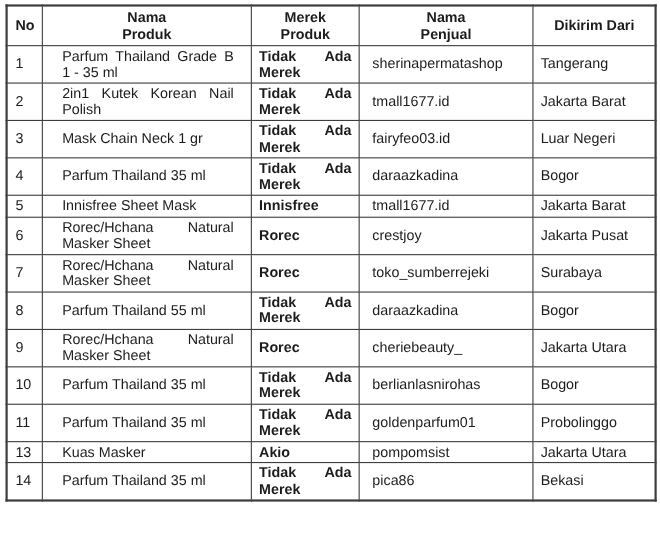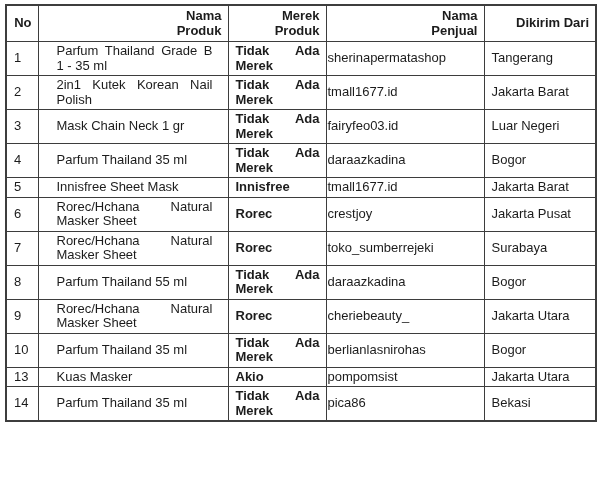--- a/index.html
+++ b/index.html
@@ -30,36 +30,36 @@
   }
   .product-table th,
   .product-table td {
     border: 1px solid #3d3d3d;
     vertical-align: middle;
     padding: 2px 6px;
     overflow: hidden;
   }
   .product-table th {
     font-weight: bold;
-    text-align: right;
+    text-align: center;
     white-space: pre-line;
     padding: 3px 6px 3px 7px;
   }
   .product-table th.col-no { padding-left: 7px; }
   td.col-no { padding-left: 7px; }
   td.col-nama_produk {
     text-align: justify;
     padding: 2px 15px 2px 18px;
   }
   td.col-merek_produk {
     text-align: justify;
     padding: 2px 6px 2px 7px;
     font-weight: bold;
   }
-  td.col-nama_penjual { padding-left: 1px; }
+  td.col-nama_penjual { padding-left: 12px; }
   td.col-dikirim_dari { padding-left: 7px; }
 </style>
 </head>
 <body>
 
 <div class="table-wrap">
   <table class="product-table">
     <colgroup>
       <col style="width:32px">
       <col style="width:190px">
@@ -154,20 +154,27 @@
         </tr>
 
         <tr>
           <td class="col-no">10</td>
           <td class="col-nama_produk">Parfum Thailand 35 ml</td>
           <td class="col-merek_produk">Tidak Ada Merek</td>
           <td class="col-nama_penjual">berlianlasnirohas</td>
           <td class="col-dikirim_dari">Bogor</td>
         </tr>
 
+        <tr>
+          <td class="col-no">11</td>
+          <td class="col-nama_produk">Parfum Thailand 35 ml</td>
+          <td class="col-merek_produk">Tidak Ada Merek</td>
+          <td class="col-nama_penjual">goldenparfum01</td>
+          <td class="col-dikirim_dari">Probolinggo</td>
+        </tr>
 
 
         <tr>
           <td class="col-no">13</td>
           <td class="col-nama_produk">Kuas Masker</td>
           <td class="col-merek_produk">Akio</td>
           <td class="col-nama_penjual">pompomsist</td>
           <td class="col-dikirim_dari">Jakarta Utara</td>
         </tr>
 

